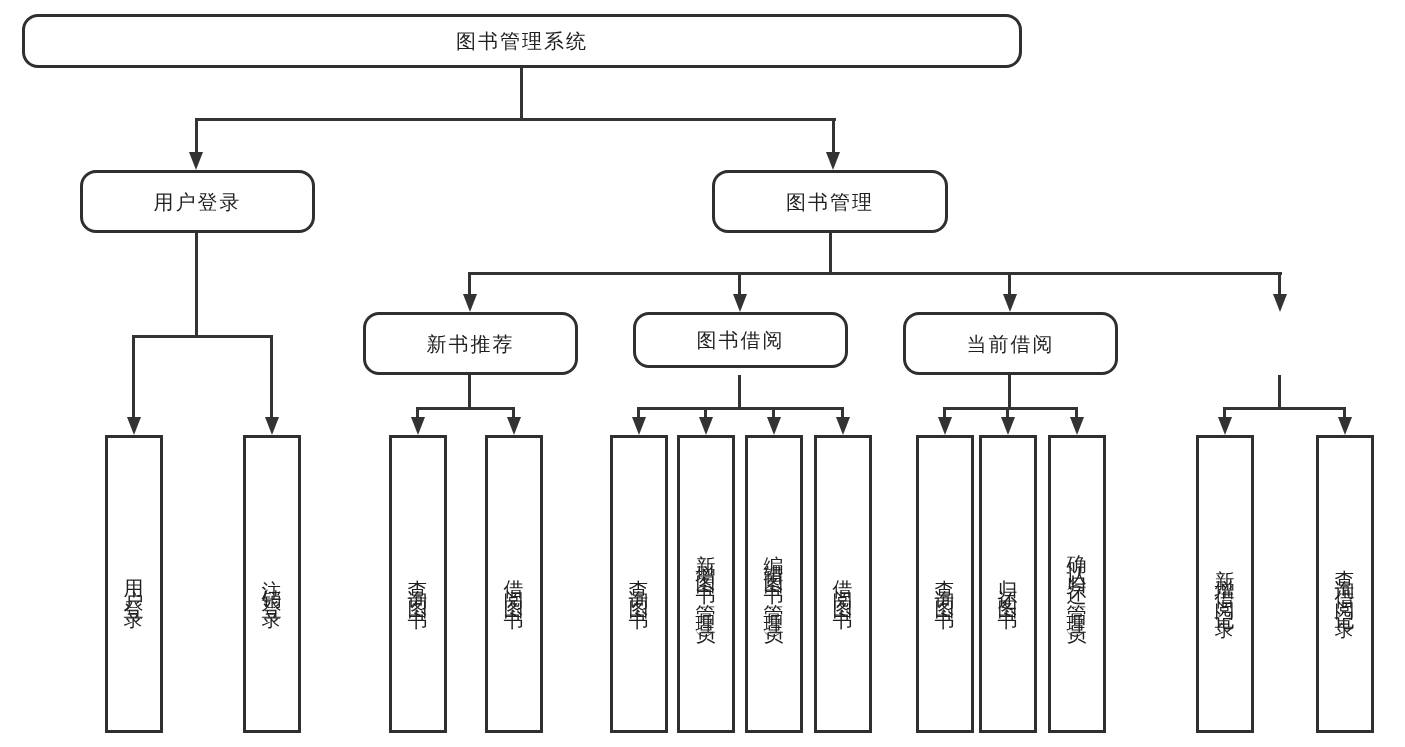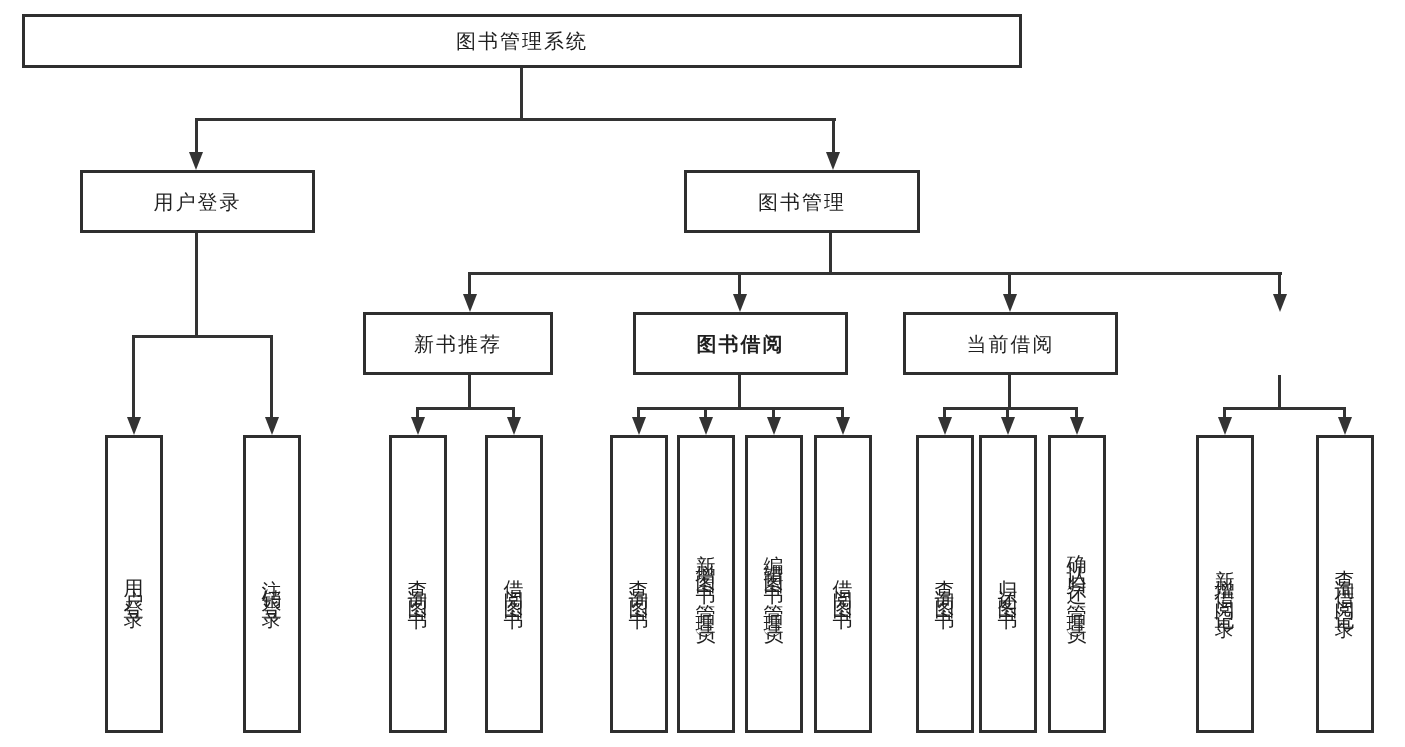--- a/index.html
+++ b/index.html
@@ -23,20 +23,21 @@
     display: flex;
     align-items: center;
     justify-content: center;
     color: var(--text, #1f1f1f);
     text-align: center;
   }
   .hbox {
     font-size: 20px;
     letter-spacing: 2px;
     line-height: 1;
+    border-radius: 16px;
   }
   .vbox {
     writing-mode: vertical-rl;
     text-orientation: mixed;
     font-size: 20px;
     letter-spacing: 10px;
     line-height: 1;
   }
   .vline {
     position: absolute;
@@ -75,42 +76,42 @@
   <div class="box hbox" style="left:22px; top:14px; width:1000px; height:54px;">图书管理系统</div>
 
   <div class="vline" style="left:520px; top:68px; height:50px;"></div>
   <div class="hline" style="left:195px; top:118px; width:641px;"></div>
   <div class="vline" style="left:195px; top:118px; height:36px;"></div>
   <div class="arrow" style="left:189px; top:152px;"></div>
   <div class="vline" style="left:832px; top:118px; height:36px;"></div>
   <div class="arrow" style="left:826px; top:152px;"></div>
 
   <div class="box hbox" style="left:80px; top:170px; width:235px; height:63px;">用户登录</div>
-  <div class="box hbox" style="left:684px; top:170px; width:236px; height:63px;">图书管理</div>
+  <div class="box hbox" style="left:712px; top:170px; width:236px; height:63px;">图书管理</div>
 
   <div class="vline" style="left:195px; top:233px; height:102px;"></div>
   <div class="hline" style="left:132px; top:335px; width:141px;"></div>
   <div class="vline" style="left:132px; top:335px; height:86px;"></div>
   <div class="arrow" style="left:127px; top:417px;"></div>
   <div class="vline" style="left:270px; top:335px; height:86px;"></div>
   <div class="arrow" style="left:265px; top:417px;"></div>
 
   <div class="vline" style="left:829px; top:233px; height:39px;"></div>
   <div class="hline" style="left:470px; top:272px; width:812px;"></div>
   <div class="vline" style="left:468px; top:272px; height:26px;"></div>
   <div class="arrow" style="left:463px; top:294px;"></div>
   <div class="vline" style="left:738px; top:272px; height:26px;"></div>
   <div class="arrow" style="left:733px; top:294px;"></div>
   <div class="vline" style="left:1008px; top:272px; height:26px;"></div>
   <div class="arrow" style="left:1003px; top:294px;"></div>
   <div class="vline" style="left:1278px; top:272px; height:26px;"></div>
   <div class="arrow" style="left:1273px; top:294px;"></div>
 
-  <div class="box hbox" style="left:363px; top:312px; width:190px; height:63px;">新书推荐</div>
-  <div class="box hbox" style="left:633px; top:312px; width:215px; height:63px;font-weight:bold;">图书借阅</div>
+  <div class="box hbox" style="left:363px; top:312px; width:215px; height:63px;">新书推荐</div>
+  <div class="box hbox" style="left:633px; top:312px; width:215px; height:56px;">图书借阅</div>
   <div class="box hbox" style="left:903px; top:312px; width:215px; height:63px;font-family:Liberation Serif, serif;">当前借阅</div>
 
   <div class="vline" style="left:468px; top:375px; height:32px;"></div>
   <div class="hline" style="left:417px; top:407px; width:98px;"></div>
   <div class="vline" style="left:416px; top:407px; height:14px;"></div>
   <div class="arrow" style="left:411px; top:417px;"></div>
   <div class="vline" style="left:512px; top:407px; height:14px;"></div>
   <div class="arrow" style="left:507px; top:417px;"></div>
 
   <div class="vline" style="left:738px; top:375px; height:32px;"></div>

